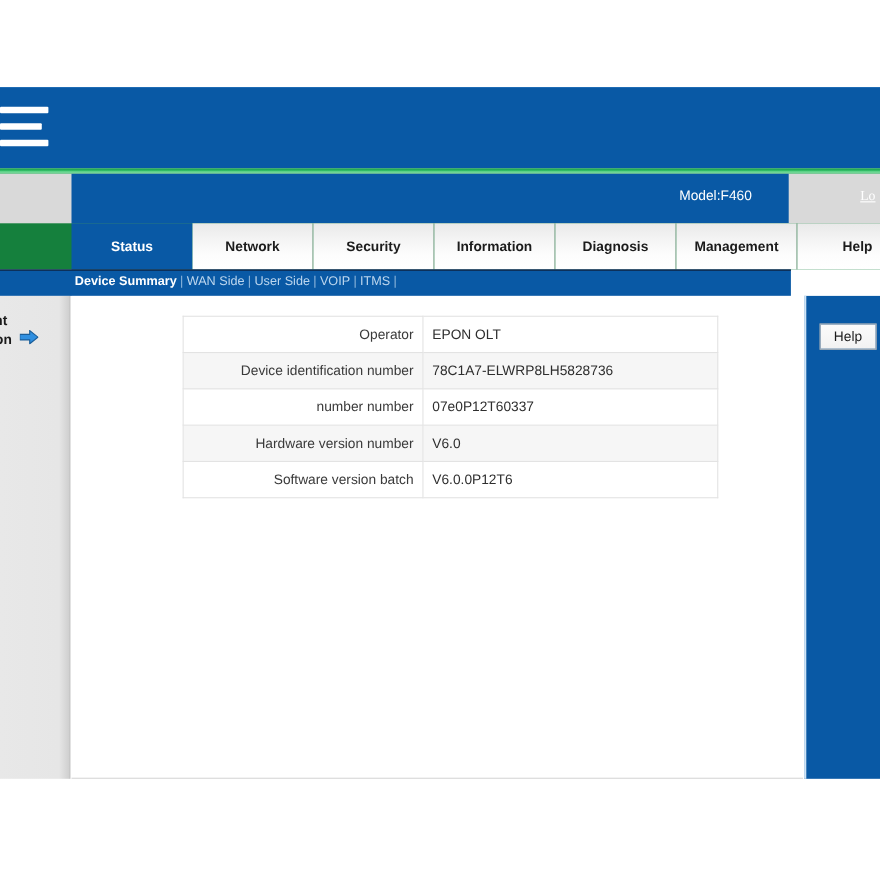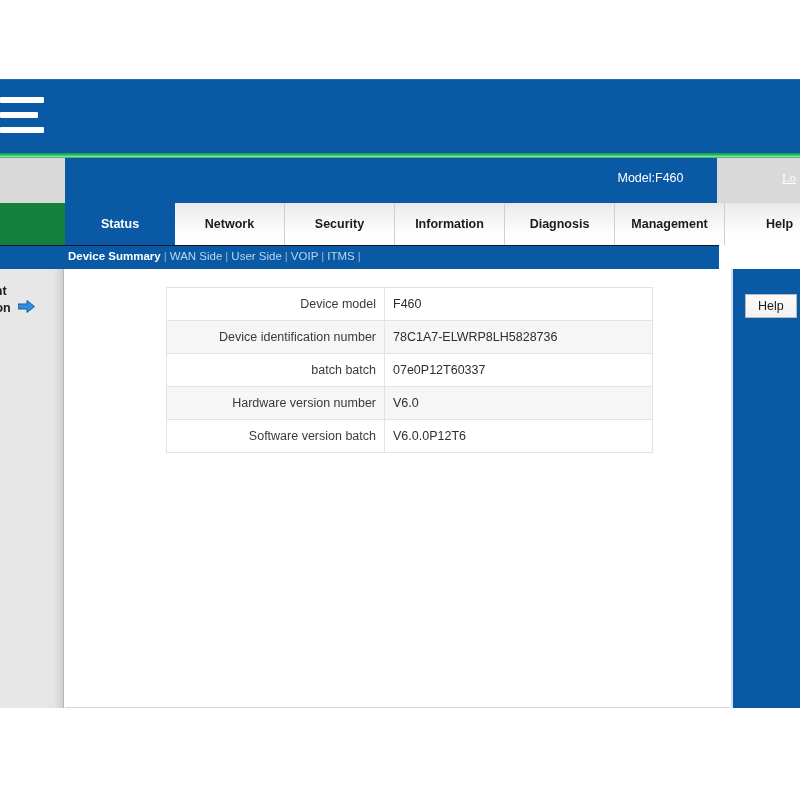--- a/index.html
+++ b/index.html
@@ -326,29 +326,29 @@
             <path d="M0 4 H9 V0.5 L16.5 6.5 L9 12.5 V9 H0 Z" fill="#2f8fe0" stroke="#1b5e99" stroke-width="1"></path>
           </svg>
         </span>
       </div>
     </div>
 
     <div class="content">
       <table class="info-table">
         <tbody id="table-host">
             <tr>
-              <td class="k">Device model</td>
-              <td class="v">F460</td>
+              <td class="k">Operator</td>
+              <td class="v">EPON OLT</td>
             </tr>
             <tr>
               <td class="k">Device identification number</td>
               <td class="v">78C1A7-ELWRP8LH5828736</td>
             </tr>
             <tr>
-              <td class="k">batch batch</td>
+              <td class="k">number number</td>
               <td class="v">07e0P12T60337</td>
             </tr>
             <tr>
               <td class="k">Hardware version number</td>
               <td class="v">V6.0</td>
             </tr>
             <tr>
               <td class="k">Software version batch</td>
               <td class="v">V6.0.0P12T6</td>
             </tr>

